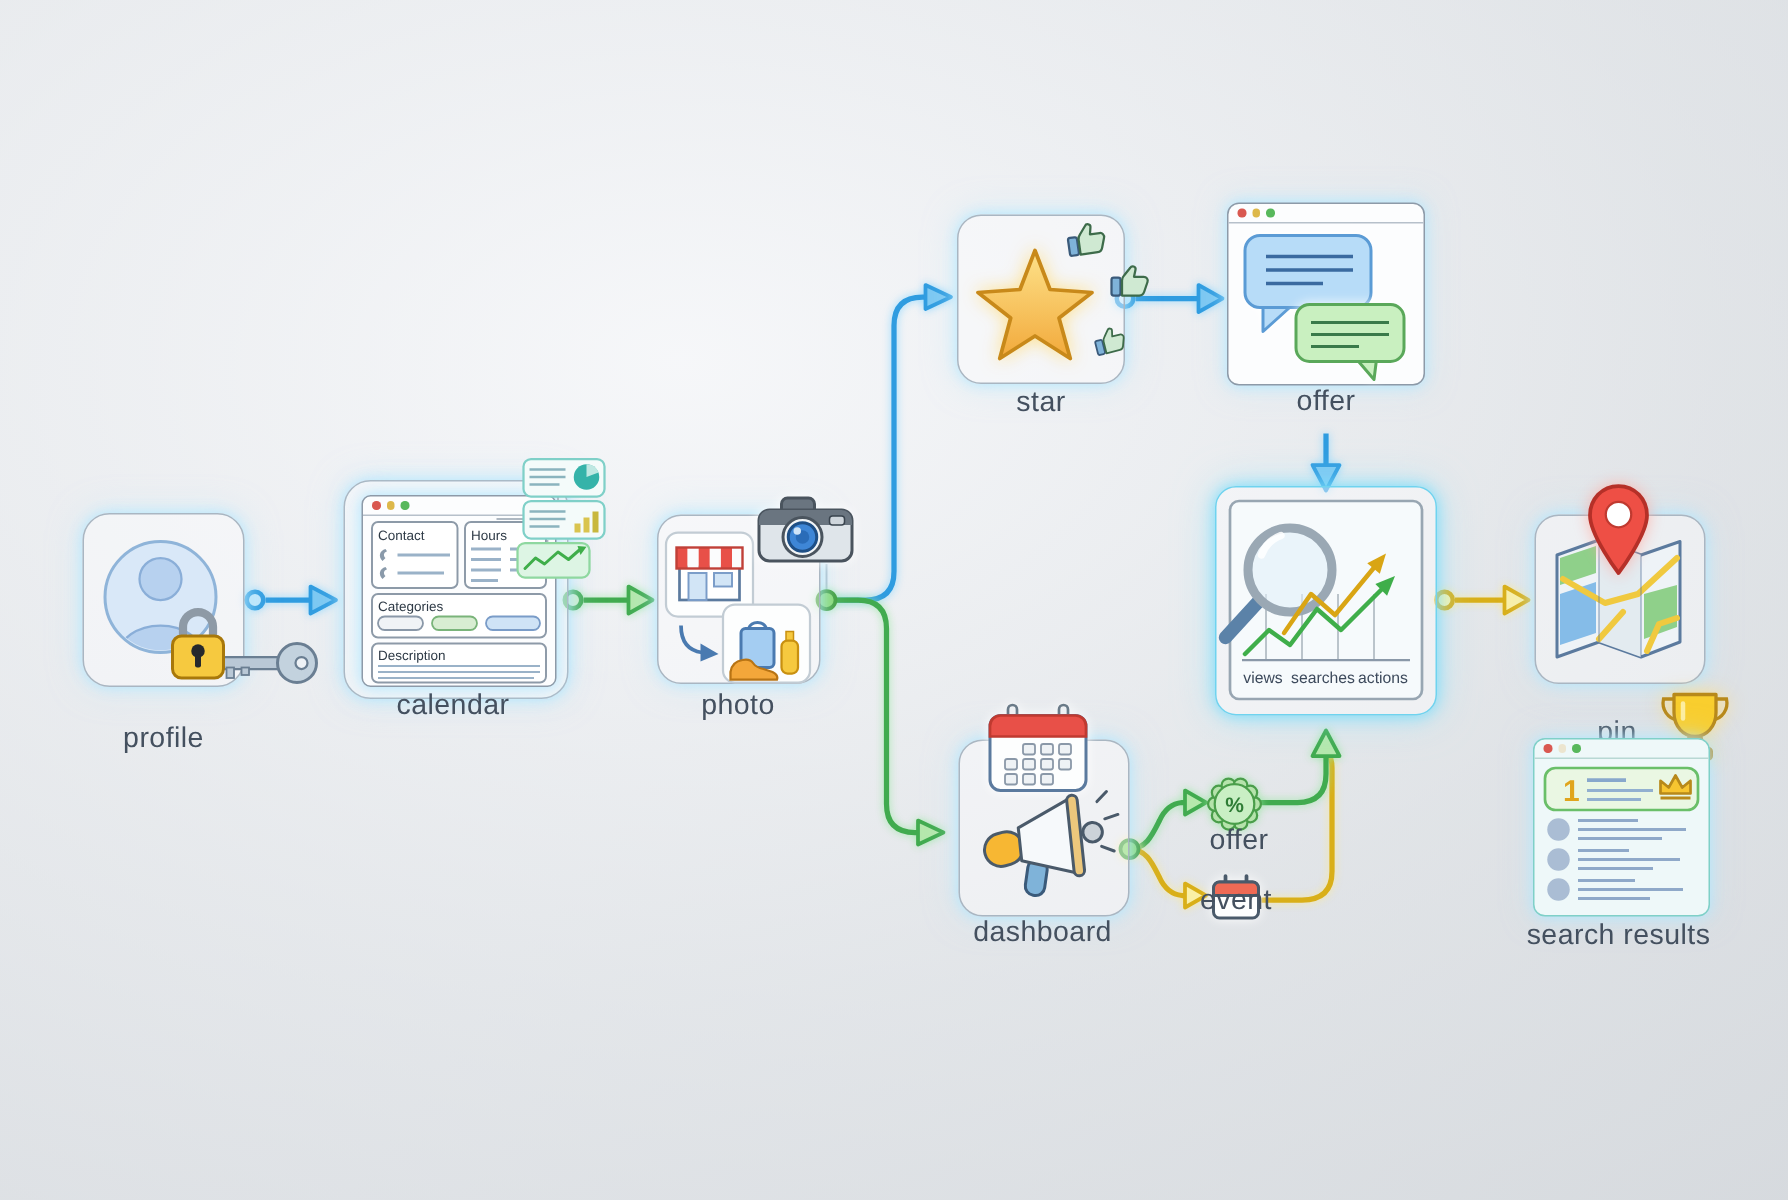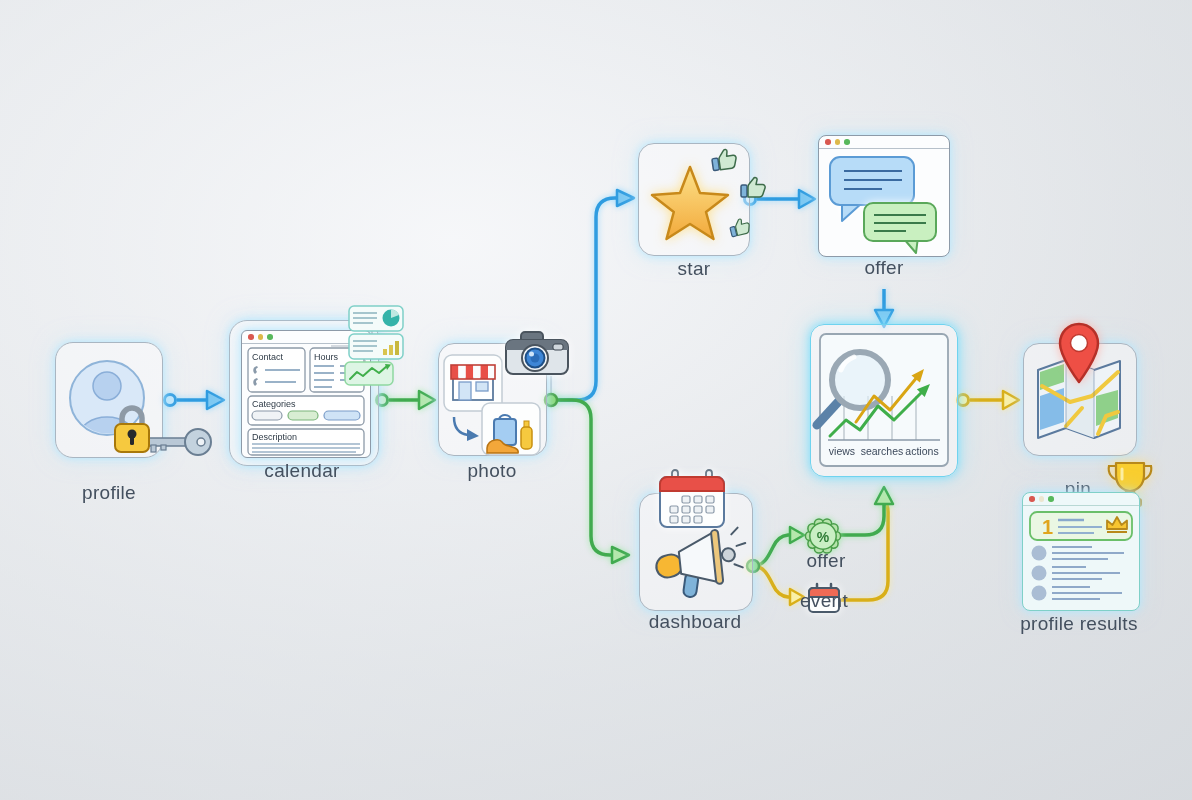--- a/index.html
+++ b/index.html
@@ -342,21 +342,21 @@
     </g>
     <g>
       <circle cx="17" cy="81" r="7.5" fill="#aabdd4"></circle>
       <path d="M30,75 H64 M30,81 H98 M30,87 H80" stroke="#8fa9c9" stroke-width="2"></path>
     </g>
     <g>
       <circle cx="17" cy="101" r="7.5" fill="#aabdd4"></circle>
       <path d="M30,95 H68 M30,101 H100 M30,107 H78" stroke="#8fa9c9" stroke-width="2"></path>
     </g>
   </svg>
-  <div class="lbl" style="left:1079px;top:613px">profile results</div>
+  <div class="lbl" style="left:1079px;top:613px">search results</div>
 
   <div class="card" style="left:639px;top:493px;width:114px;height:118px"></div>
   <svg class="abs glow-soft" style="left:658px;top:468px" width="70" height="62">
     <rect x="14" y="2" width="6" height="14" rx="3" fill="#eef1f4" stroke="#6a7a88" stroke-width="1.8"></rect>
     <rect x="48" y="2" width="6" height="14" rx="3" fill="#eef1f4" stroke="#6a7a88" stroke-width="1.8"></rect>
     <rect x="2" y="9" width="64" height="50" rx="7" fill="#fdfefe" stroke="#5b7a9e" stroke-width="2"></rect>
     <path d="M9,9 h50 a7,7 0 0 1 7,7 v7 H2 v-7 a7,7 0 0 1 7,-7 Z" fill="#e85048" stroke="#c03a30" stroke-width="1.8"></path>
     <g fill="#eef2f5" stroke="#8a98a8" stroke-width="1.2">
       <rect x="24" y="28" width="8" height="7" rx="1.5"></rect>
         <rect x="36" y="28" width="8" height="7" rx="1.5"></rect>

